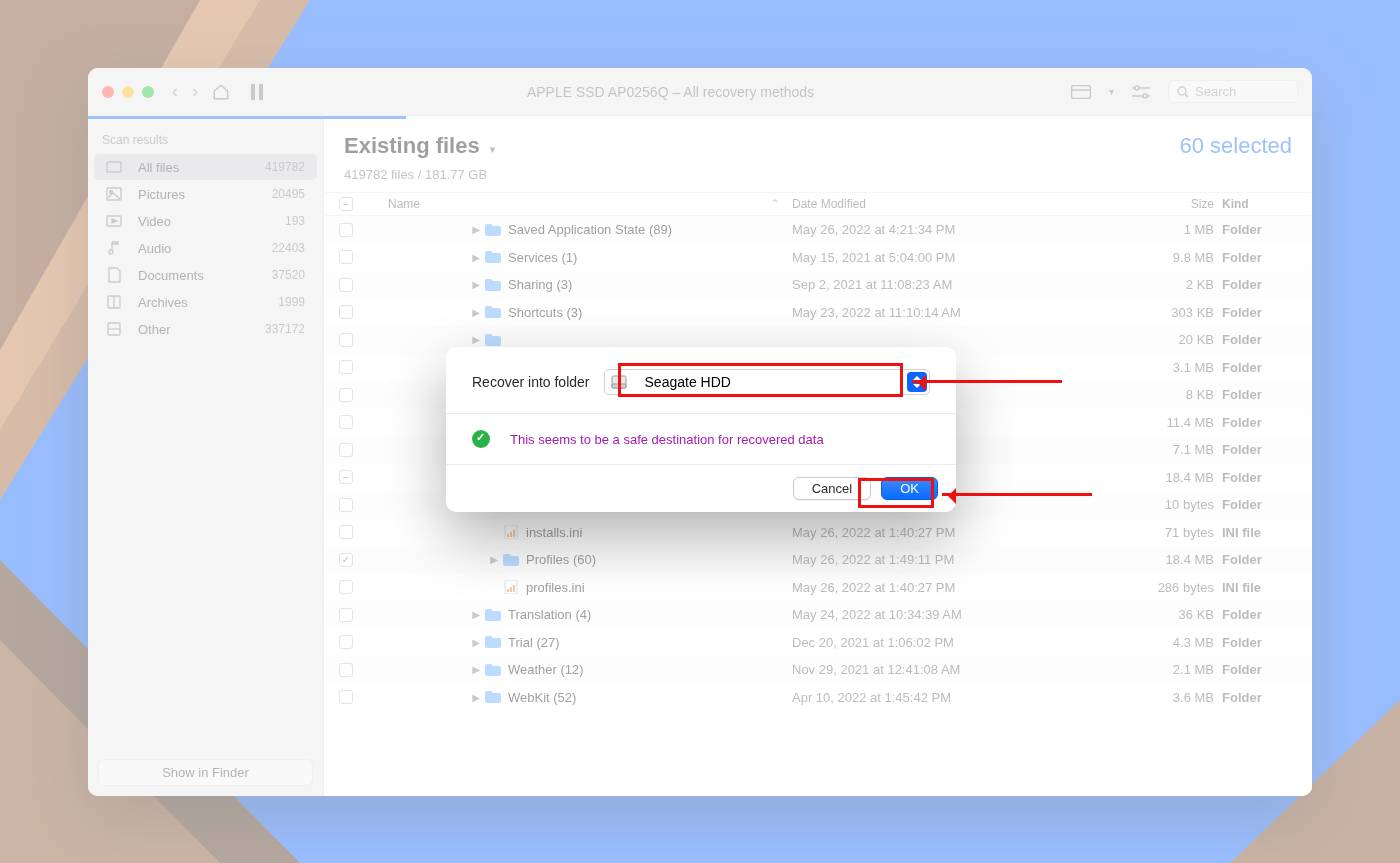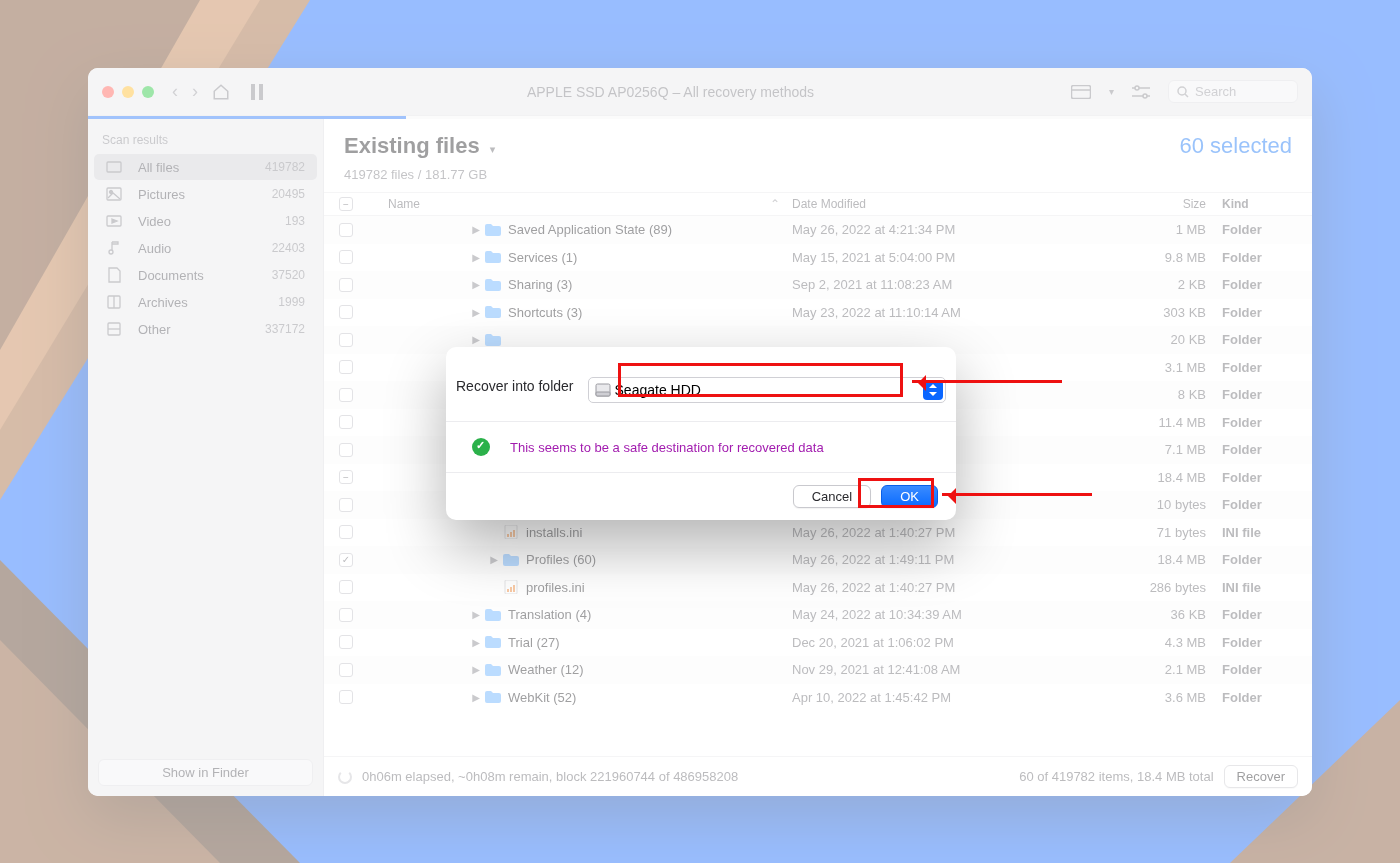--- a/index.html
+++ b/index.html
@@ -28,21 +28,21 @@
   .sif { margin: 8px 10px 10px; text-align: center; font-size: 13px; color: #55555c; background: #f1f1f3; border: 1px solid #dcdce0; border-radius: 6px; padding: 5px 0; }
   .main { flex: 1; display: flex; flex-direction: column; background: #ffffff; min-width: 0; }
   .hdr { padding: 14px 20px 8px; display: flex; align-items: baseline; gap: 6px; }
   .hdr h1 { font-size: 22px; color: #2a2a2e; font-weight: 700; }
   .hdr-sub { font-size: 13px; color: #7d7d83; }
   .sel-count { margin-left: auto; color: #1f7af6; font-size: 22px; font-weight: 500; }
   .cols { display: flex; font-size: 12px; color: #6a6a70; border-top: 1px solid #e8e8eb; border-bottom: 1px solid #e8e8eb; padding: 4px 0; }
   .c-chk { width: 44px; display:flex; align-items:center; justify-content:center; }
   .c-name { flex: 1; padding-left: 20px; }
   .c-date { width: 230px; }
-  .c-size { width: 200px; text-align: right; padding-right: 16px; }
+  .c-size { width: 200px; text-align: right; padding-right: 8px; }
   .c-kind { width: 90px; font-weight: bold; }
   .chevron-down { font-size: 11px; color: #6a6a70; margin-left:4px; }
   .list { flex: 1; overflow: hidden; }
   .row { display: flex; align-items: center; font-size: 13px; color: #3a3a40; height: 27.5px; }
   .row:nth-child(odd) { background: #fafafb; }
   .row .c-chk { color: #b8b8bd; }
   .chev { width: 16px; text-align: center; color: #8a8a90; font-size: 10px; }
   .fld-icon { width: 18px; height: 14px; margin-right: 6px; display:inline-flex; align-items:center; justify-content:center; }
   .row .c-name { display: flex; align-items: center; padding-left: 100px; }
   .row.deep .c-name { padding-left: 118px; }
@@ -52,23 +52,23 @@
   .row .c-kind { color: #6a6a70; }
   .chkbox { width:14px; height:14px; border:1px solid #c2c2c7; border-radius:3px; display:inline-flex; align-items:center; justify-content:center; font-size:10px; color:#6a6a70; background:#fff;}
   .chkbox.minus::after { content:"−"; }
   .chkbox.check::after { content:"✓"; }
   .footer { display: flex; align-items: center; gap: 10px; border-top: 1px solid #e8e8eb; padding: 8px 14px; font-size: 13px; color: #6a6a70; }
   .spinner { width:14px; height:14px; border:2px solid #c7c7cc; border-top-color: transparent; border-radius:50%; }
   .footer .grow { flex: 1; }
   .recover-btn { background:#fff; border:1px solid #c9c9ce; border-radius:6px; padding:3px 12px; font-size:13px; color:#2a2a2e; box-shadow: 0 1px 1px rgba(0,0,0,0.05);}
   
   .modal { position: absolute; left: 446px; top: 347px; width: 510px; background: #ffffff; border-radius: 10px; box-shadow: 0 25px 60px rgba(0,0,0,0.30); z-index: 20; overflow: hidden; }
-  .modal-top { padding: 22px 10px 18px; display:flex; align-items:center; gap: 14px; }
+  .modal-top { padding: 22px 26px 18px; display:flex; align-items:center; gap: 14px; }
   .modal-label { font-size: 14px; color: #2a2a2e; }
-  .drop { flex:1; height:26px; border:1px solid #d0d0d5; border-radius:5px; display:flex; align-items:center; padding:0 6px; gap:4px; background:#fff; position:relative;margin-top:8px; }
+  .drop { flex:1; height:26px; border:1px solid #d0d0d5; border-radius:5px; display:flex; align-items:center; padding:0 6px; gap:18px; background:#fff; position:relative; }
   .drop .dd-caret { position:absolute; right:2px; top:2px; bottom:2px; width:20px; background:#0a66ff; border-radius:4px; display:flex; align-items:center; justify-content:center; color:#fff; font-size:10px; }
   .modal-mid { border-top:1px solid #ececef; border-bottom:1px solid #ececef; padding:16px 26px; display:flex; align-items:center; gap:20px; font-size:13px; color:#a21caf; }
   .ok-icon { width:18px; height:18px; background:#2bb14a; border-radius:50%; position:relative; }
   .ok-icon::after { content:"✓"; color:#fff; font-size:11px; position:absolute; left:4px; top:1px; font-weight:700;}
   .modal-bot { display:flex; justify-content:flex-end; gap:10px; padding:12px 18px; }
   .btn { border-radius:6px; padding:3px 18px; font-size:13px; border:1px solid #c9c9ce; background:#fff; color:#2a2a2e; box-shadow:0 1px 1px rgba(0,0,0,0.05); }
   .btn.primary { background: linear-gradient(#3b8bff,#096bff); color:#fff; border:1px solid #0a60e8; }
   
   .anno { position:absolute; z-index:30; pointer-events:none; }
   .anno-box { border:3px solid #e11; }
@@ -546,27 +546,20 @@
                 </svg>
               </span>
               <span class="nm">WebKit (52)</span>
             </div>
     <div class="c-date">Apr 10, 2022 at 1:45:42 PM</div>
     <div class="c-size">3.6 MB</div>
     <div class="c-kind">Folder</div>
           </div>
         </div>
 
-      <div class="footer">
-        <div class="spinner"></div>
-        <span>0h06m elapsed, ~0h08m remain, block 221960744 of 486958208</span>
-        <span class="grow"></span>
-        <span>60 of 419782 items, 18.4 MB total</span>
-        <button class="recover-btn">Recover</button>
-      </div>
     </div>
   </div>
 </div>
 
 <div class="overlay"></div>
 
 <div class="modal">
   <div class="modal-top">
     <span class="modal-label">Recover into folder</span>
     <div class="drop">

